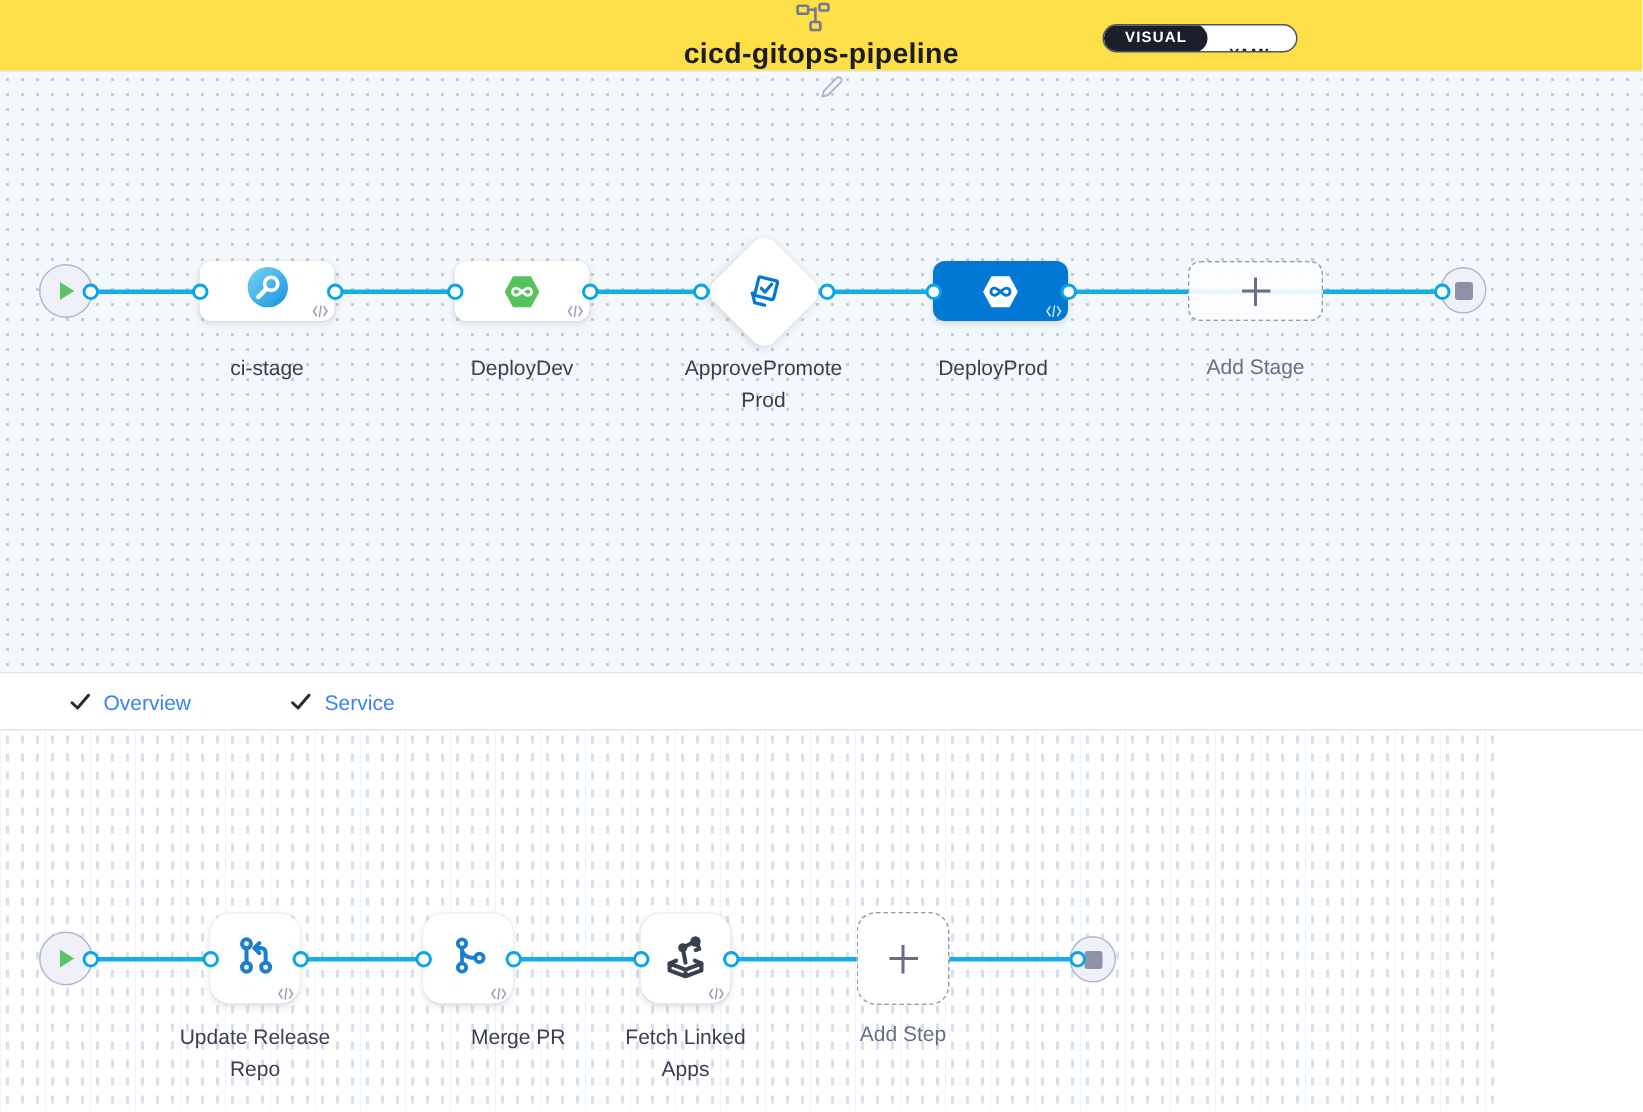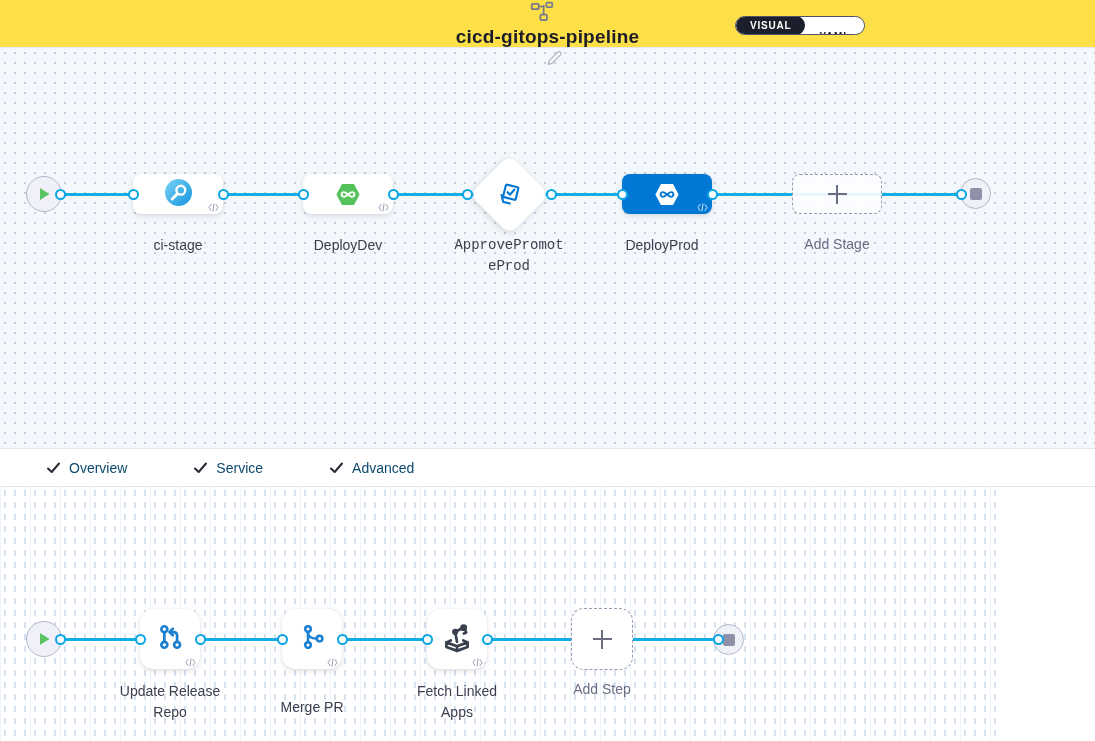--- a/index.html
+++ b/index.html
@@ -67,21 +67,21 @@
 
   .code-badge { position:absolute; right:4px; bottom:2px; line-height:0; }
 
   .hexagon { width:26px; height:26px; display:flex; align-items:center; justify-content:center; }
 
   
   .tabbar { position:absolute; top:448px; left:0; width:1095px; height:39px; background:#fff;
             border-top:1px solid #e3e5ec; border-bottom:1px solid #e3e5ec;
             display:flex; align-items:stretch; padding-left:30px; z-index:9; }
   .tab { display:flex; align-items:center; gap:8px; padding:0 16px; margin-right:34px; position:relative;
-         font-size:14px; color:#0c4a6e; cursor:pointer; }
+         font-size:14px; color:#3b82f6; cursor:pointer; }
   .tab.active { font-weight:bold; }
   .tab.active::after { content:""; position:absolute; left:0; right:0; bottom:-1px; height:3px; background:#0278d5; }
 </style>
 </head>
 <body>
 
 <div id="app">
 
   <div class="header">
     <span class="pipe-icon">
@@ -186,43 +186,37 @@
     <div class="dashed-box dashed-stage" style="left:792px; top:126px;">
       <span class="plus"></span>
     </div>
 
     <div class="term-node small" style="left:960px; top:130px;">
       <span class="stop-sq"></span>
     </div>
 
     <div class="node-label" style="left:108px; top:187px; width:140px;">ci-stage</div>
     <div class="node-label" style="left:278px; top:187px; width:140px;">DeployDev</div>
-    <div class="node-label" style="left:453px; top:187px; width:112px;font-family:Liberation Mono, monospace;">ApprovePromoteProd</div>
+    <div class="node-label" style="left:453px; top:187px; width:112px;">ApprovePromoteProd</div>
     <div class="node-label" style="left:592px; top:187px; width:140px;">DeployProd</div>
     <div class="node-label muted" style="left:767px; top:186px; width:140px;">Add Stage</div>
   </div>
 
   <div class="tabbar">
     <div class="tab">
       <svg width="15" height="14" viewBox="0 0 15 14" fill="none" stroke="#2a2a35" stroke-width="2" stroke-linecap="round" stroke-linejoin="round">
           <polyline points="2,7.5 5.7,11 13,2.5"></polyline>
         </svg>
       <span>Overview</span>
     </div>
     <div class="tab">
       <svg width="15" height="14" viewBox="0 0 15 14" fill="none" stroke="#2a2a35" stroke-width="2" stroke-linecap="round" stroke-linejoin="round">
           <polyline points="2,7.5 5.7,11 13,2.5"></polyline>
         </svg>
       <span>Service</span>
-    </div>
-    <div class="tab">
-      <svg width="15" height="14" viewBox="0 0 15 14" fill="none" stroke="#2a2a35" stroke-width="2" stroke-linecap="round" stroke-linejoin="round">
-          <polyline points="2,7.5 5.7,11 13,2.5"></polyline>
-        </svg>
-      <span>Advanced</span>
     </div>
   </div>
 
   <div class="exec-canvas">
     <div class="flow-line" style="left:52px; top:150.5px; width:666px;"></div>
 
     <div class="term-node" style="left:26px; top:134px;">
       <svg width="13" height="14" viewBox="0 0 12 14">
           <polygon points="1.5,1 11,7 1.5,13" fill="#5ec363"></polygon>
         </svg>
@@ -291,18 +285,18 @@
 
     <div class="dashed-box dashed-step" style="left:571px; top:121px;">
       <span class="plus"></span>
     </div>
 
     <div class="term-node small" style="left:713px; top:137px;">
       <span class="stop-sq"></span>
     </div>
 
     <div class="node-label" style="left:113px; top:194px; width:114px;">Update Release Repo</div>
-    <div class="node-label" style="left:247px; top:210px; width:130px;">Merge PR</div>
+    <div class="node-label" style="left:247px; top:194px; width:130px;text-align:right;">Merge PR</div>
     <div class="node-label" style="left:404px; top:194px; width:106px;">Fetch Linked Apps</div>
     <div class="node-label muted" style="left:532px; top:192px; width:140px;">Add Step</div>
   </div>
 
 </div>
 
 </body></html>

